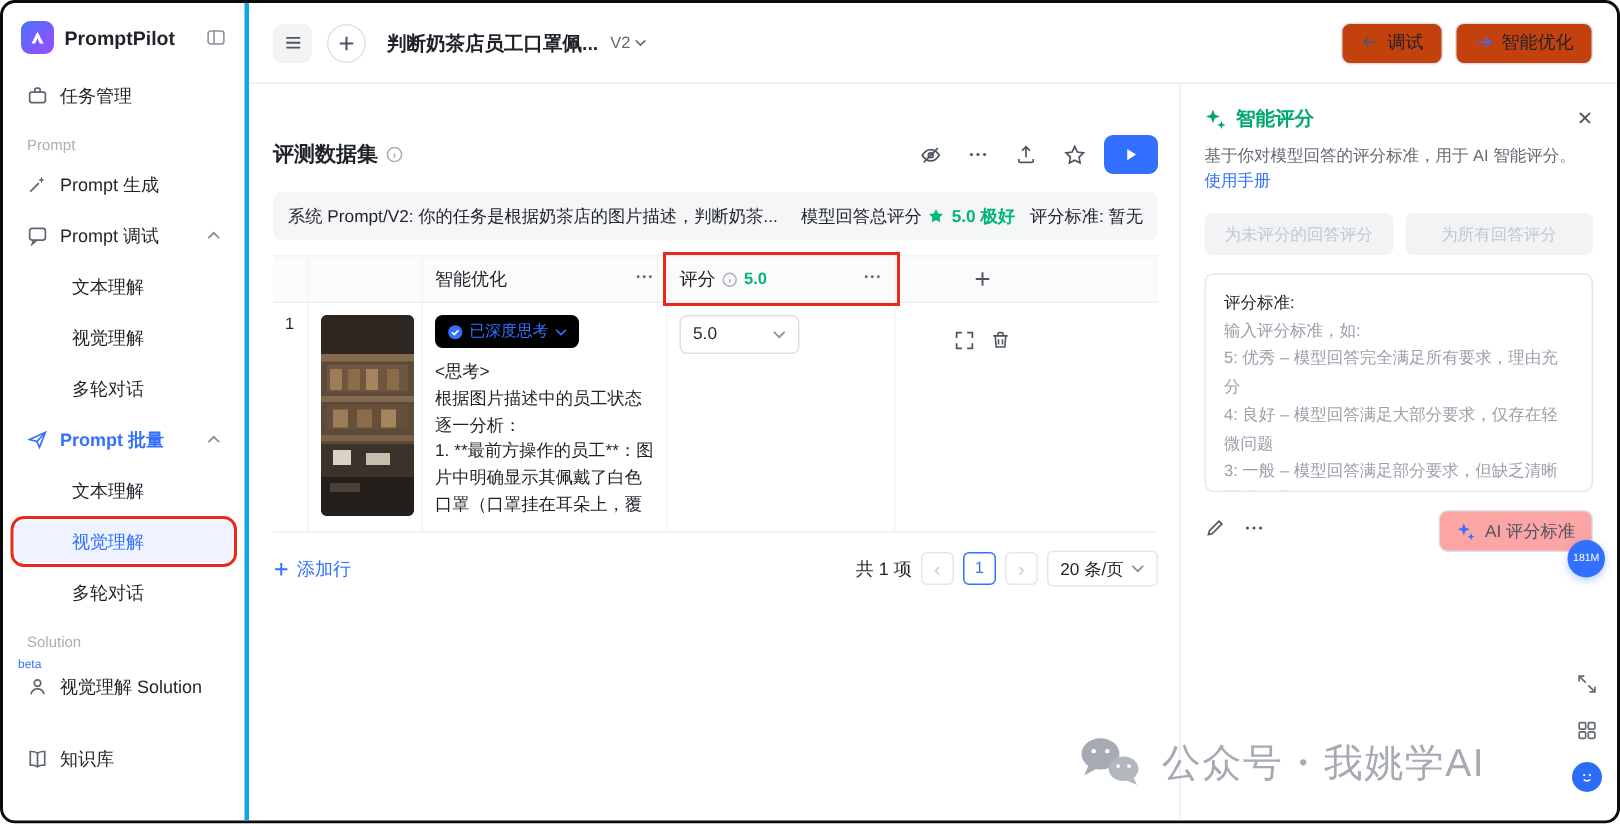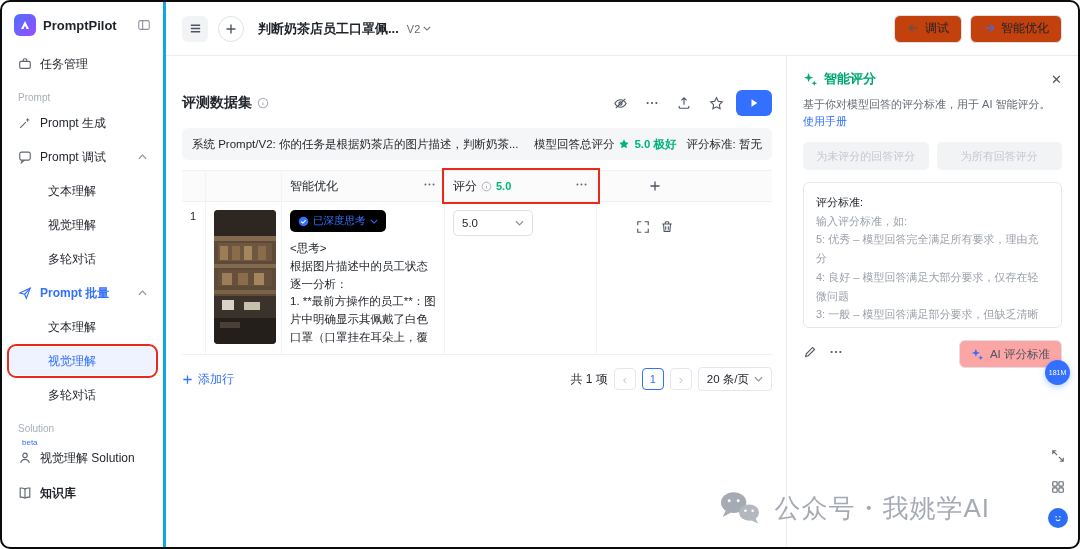--- a/index.html
+++ b/index.html
@@ -14,21 +14,21 @@
   .logo-text { font-weight:bold; font-size:13px; flex:1; }
   .collapse-btn { color:#8a8f99; display:flex; cursor:pointer; }
   .menu-item { display:flex; align-items:center; gap:8px; height:28px; padding:0 8px; border-radius:6px; font-size:12px; color:#1f2329; margin-bottom:6px; cursor:pointer; position:relative; }
   .mi-icon { width:14px; height:14px; display:flex; color:#5f6672; flex-shrink:0; }
   .section-label { font-size:10px; color:#a9aeb8; padding:8px 8px 6px; }
   .sub-item { padding-left:38px; }
   .active-parent { color:#3370ff; font-weight:bold; }
   .active-parent .mi-icon { color:#3370ff; }
   .selected { background:#eef3ff; color:#3370ff; outline:2px solid #e8291c; outline-offset:1px; }
   .caret { margin-left:auto; color:#8a8f99; display:flex; }
-  .beta-tag { position:absolute; top:-6px; left:10px; font-size:8px; color:#3370ff; background:#fff; padding:0 2px; border-radius:3px; }
+  .beta-tag { position:absolute; top:-6px; left:0; font-size:8px; color:#3370ff; background:#fff; padding:0 2px; border-radius:3px; }
 
   
   .right-col { flex:1; display:flex; flex-direction:column; min-width:0; }
   .topbar { height:54px; border-bottom:1px solid #ebedf0; display:flex; align-items:center; padding:0 16px; gap:10px; flex-shrink:0; }
   .icon-btn { width:26px; height:26px; border-radius:6px; display:flex; align-items:center; justify-content:center; color:#4e5562; cursor:pointer; flex-shrink:0; }
   .hamburger { background:#f2f3f5; }
   .plus-circle { border:1px solid #e0e2e6; border-radius:50%; }
   .title-block { display:flex; flex-direction:column; gap:3px; margin-left:4px; }
   .title-line { display:flex; align-items:center; gap:8px; font-size:13px; font-weight:bold; }
   .version { font-size:11px; color:#646a73; font-weight:normal; display:flex; align-items:center; gap:3px; }
@@ -198,21 +198,21 @@
       <span class="beta-tag">beta</span>
       <span class="mi-icon">
         <svg width="14" height="14" viewBox="0 0 16 16" fill="none" stroke="currentColor" stroke-width="1.3">
             <circle cx="8" cy="5" r="2.5"></circle>
             <path d="M3 13.5c.8-2.6 2.6-4 5-4s4.2 1.4 5 4"></path>
           </svg>
       </span>
       <span>视觉理解 Solution</span>
     </div>
 
-    <div class="menu-item" style="margin-top:7px;font-weight:bold;">
+    <div class="menu-item" style="margin-top:20px;">
       <span class="mi-icon">
         <svg width="14" height="14" viewBox="0 0 16 16" fill="none" stroke="currentColor" stroke-width="1.3">
             <path d="M8 3.5C6.8 2.6 5 2.2 2.5 2.3v10.4C5 12.6 6.8 13 8 13.9c1.2-.9 3-1.3 5.5-1.2V2.3C11 2.2 9.2 2.6 8 3.5z"></path>
             <path d="M8 3.5v10.4"></path>
           </svg>
       </span>
       <span>知识库</span>
     </div>
   </aside>
 

